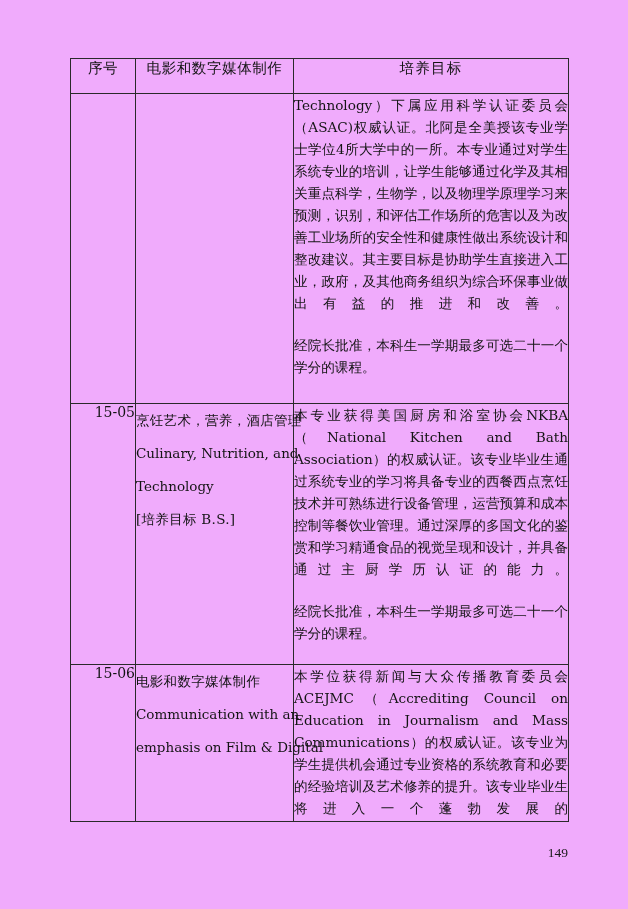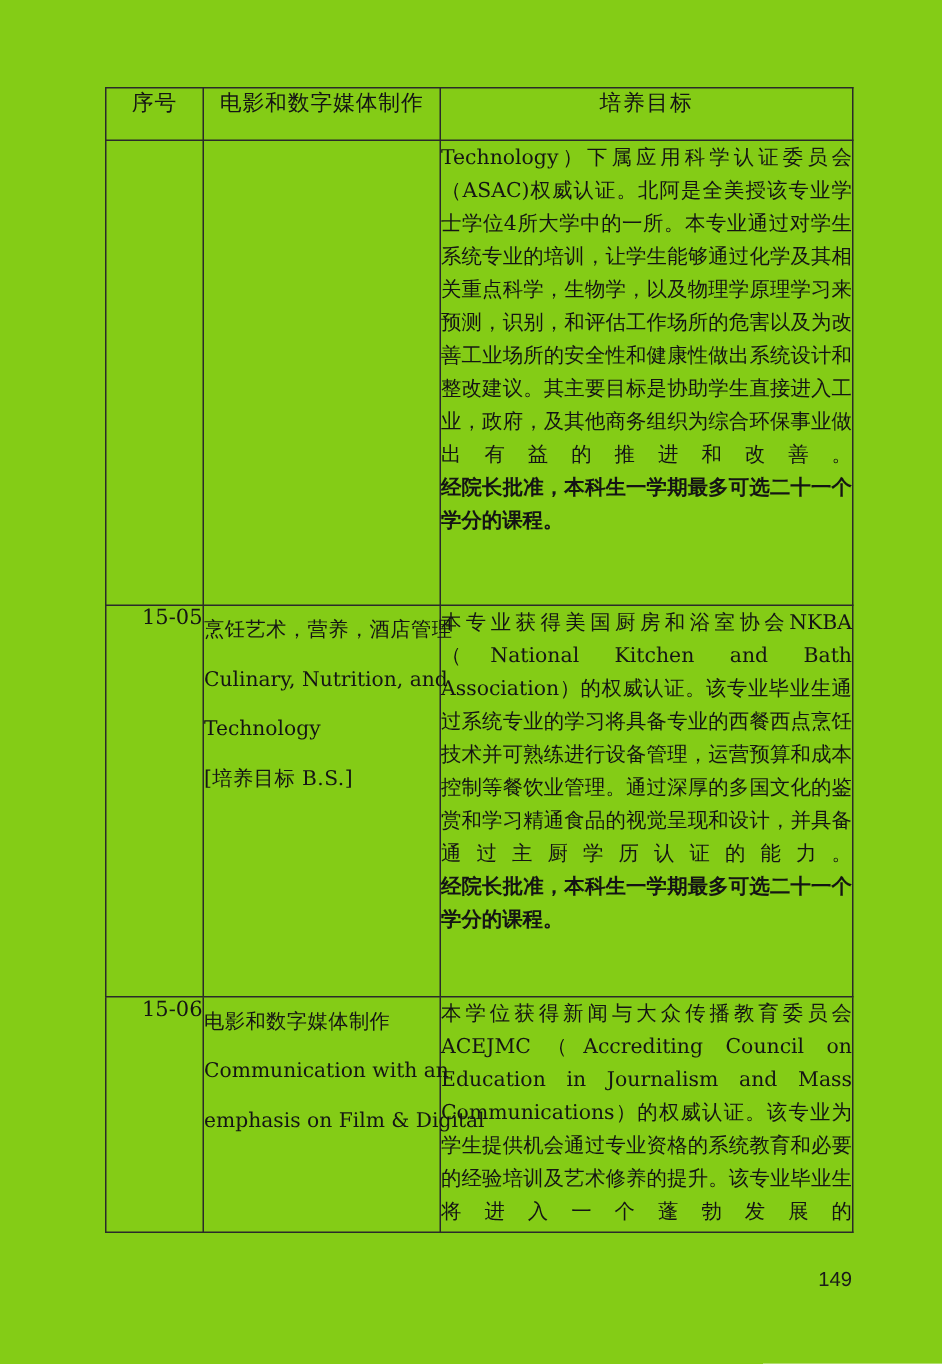--- a/index.html
+++ b/index.html
@@ -12,21 +12,21 @@
     height: 909px;
     position: relative;
     font-family: "DejaVu Serif", "Liberation Serif", serif;
     color: #141414;
     overflow: hidden;
   }
 
   .page {
     position: absolute;
     inset: 0;
-    background: #84cc16;
+    background: #f0abfc;
   }
 
   
   .doc-table {
     position: absolute;
     left: 70px;
     top: 58px;
     width: 498px;
     border-collapse: collapse;
     table-layout: fixed;
@@ -75,37 +75,38 @@
     line-height: 22px;
   }
   .goal-cell p {
     margin: 0;
     text-align: justify;
     text-justify: inter-ideograph;
     text-align-last: left;
   }
   .goal-cell p.j-full { text-align-last: justify; }
   .goal-cell p.note {
-    font-weight: bold;
+    font-weight: normal;
     text-align: justify;
     text-align-last: left;
+    margin-top: 20px;
   }
 
   
   tr.row-cont td { height: 309px; }
   tr.row-a td    { height: 260px; }
   tr.row-b td    { height: 156px; }
 
   
   .page-number {
     position: absolute;
     right: 60px;
     top: 845px;
     font-size: 13.5px;
-    font-family: Liberation Sans, sans-serif;
+    font-family: Liberation Serif, serif;
     color: #1a1a1a;
   }
 </style>
 </head>
 <body>
 
 <div class="page">
 
   <table class="doc-table">
     <colgroup>

